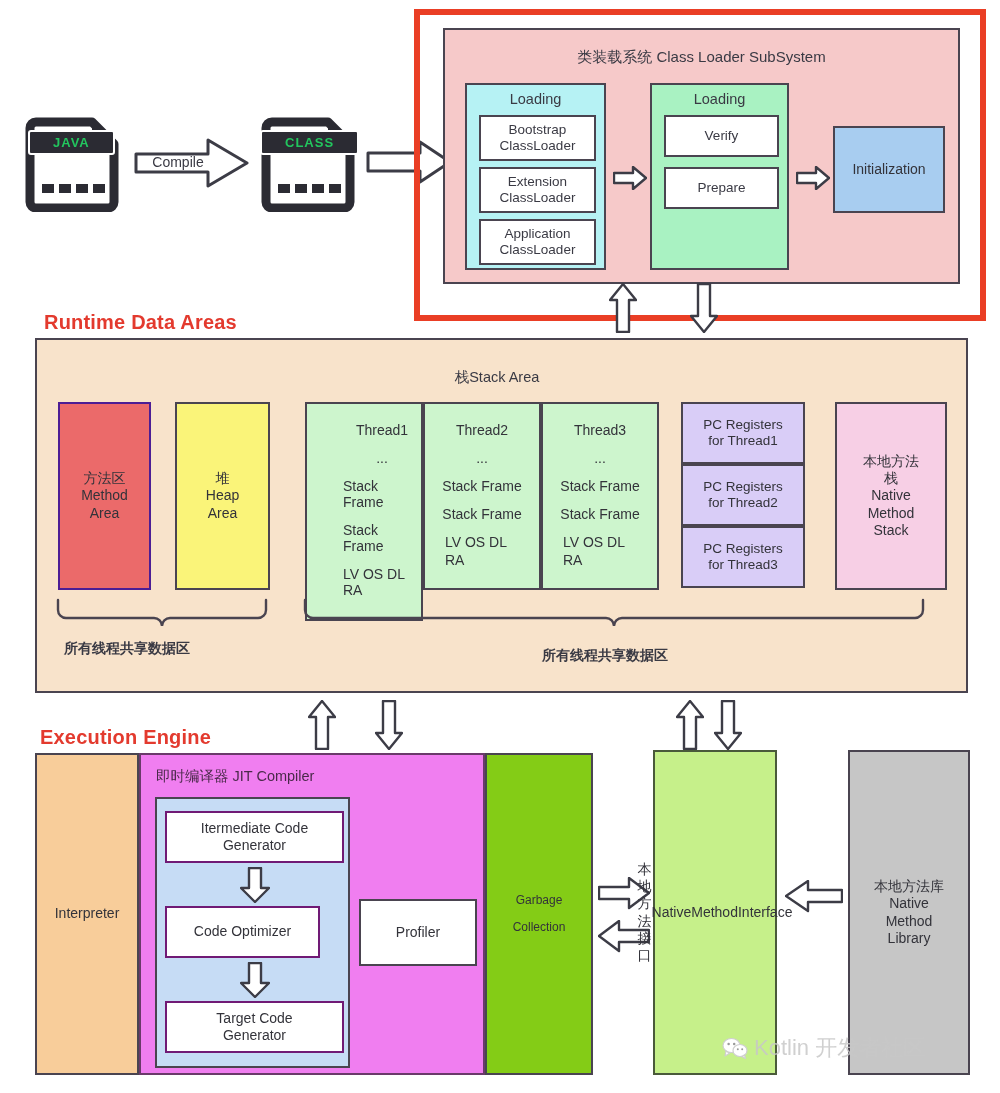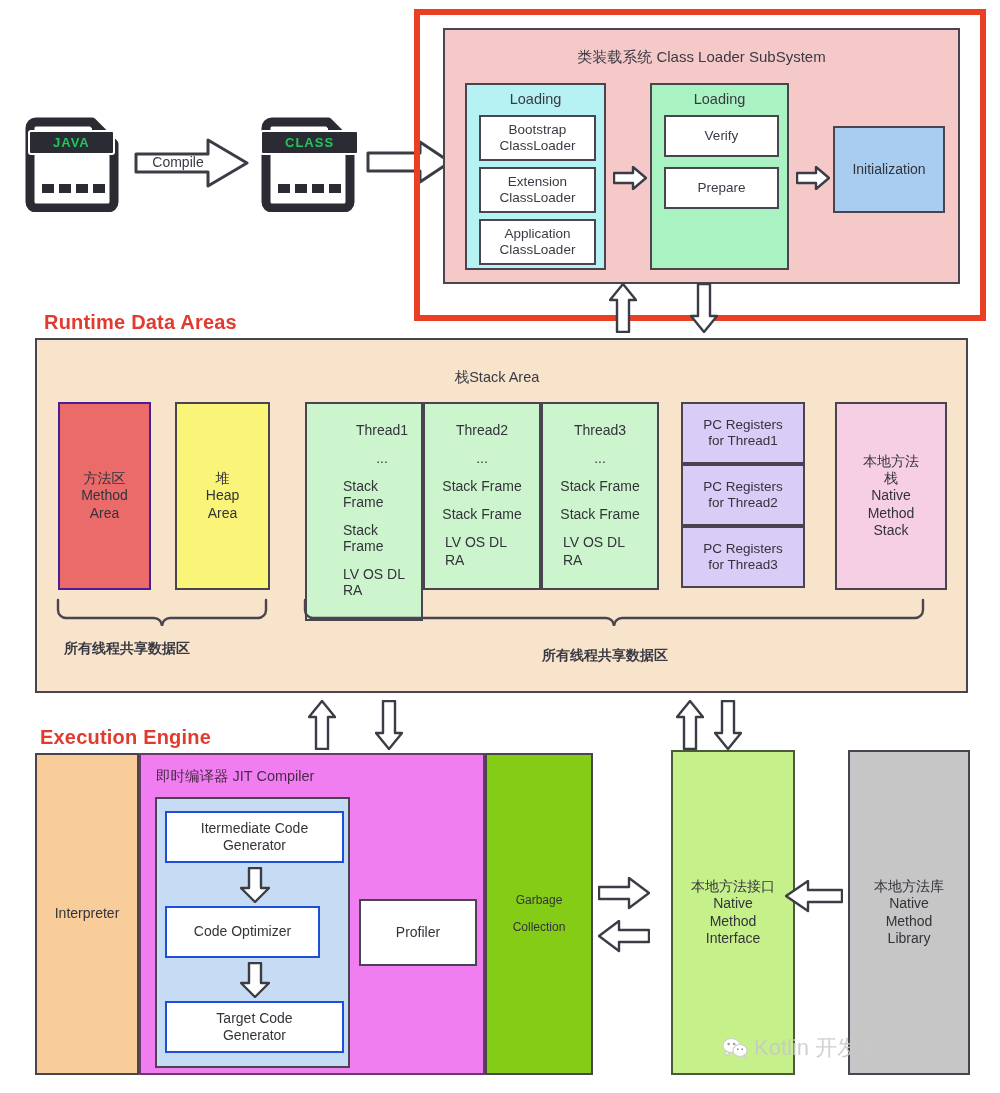--- a/index.html
+++ b/index.html
@@ -53,21 +53,21 @@
   .thread-inner { display: flex; flex-direction: column; justify-content: flex-start;
                   align-items: center; width: 100%; height: 100%; padding-top: 18px; }
   .thread-inner > div { margin-bottom: 12px; }
   .brace-label { font-size: 14px; font-weight: bold; color: #3a3a44; white-space: nowrap; }
 
   
   #interpreter { background: #f8cd9a; border: 2px solid #4a4450; font-size: 14px; }
   #jit-box { background: #f07ef0; border: 2px solid #6a3a6a; }
   #jit-title { font-size: 14.5px; color: #4a2a4a; white-space: nowrap; }
   #jit-inner { background: #c6dcf5; border: 2px solid #4a4450; }
-  .jit-stage { background: #ffffff; border: 2px solid #1d4ed8; font-size: 14px; }
+  .jit-stage { background: #ffffff; border: 2px solid #701a75; font-size: 14px; }
   #profiler { background: #ffffff; border: 2px solid #4a4450; font-size: 14px; }
   #gc-box { background: #84cc16; border: 2px solid #4a4450; font-size: 12px; gap: 12px; }
   #nmi-box { background: #c6f08a; border: 2px solid #4a5a3a; font-size: 14px; }
   #nml-box { background: #c6c6c6; border: 2px solid #4a4450; font-size: 14px; }
 
   
   .file-label {
     position: absolute; background: #2b2b33; color: #22c55e;
     font-weight: bold; font-size: 13px; letter-spacing: 1px;
     padding: 3px 23px; border-radius: 3px; border: 2px solid #ffffff;
@@ -323,21 +323,21 @@
   <svg width="52" height="33" viewBox="0 0 52 33">
     <path d="M1 10 H31 V1 L51 16 L31 31 V22 H1 Z" fill="#ffffff" stroke="#3c3c46" stroke-width="2.4" stroke-linejoin="round"></path>
   </svg>
 </div>
 <div class="abs" style="left:598px; top:920px; width:52px; height:33px;">
   <svg width="52" height="33" viewBox="0 0 52 33">
     <path d="M51 10 H21 V1 L1 16 L21 31 V22 H51 Z" fill="#ffffff" stroke="#3c3c46" stroke-width="2.4" stroke-linejoin="round"></path>
   </svg>
 </div>
 
-<div class="abs ctr" id="nmi-box" style="left:653px; top:750px; width:124px; height:325px; flex-direction:column;margin-left:18px;">
+<div class="abs ctr" id="nmi-box" style="left:653px; top:750px; width:124px; height:325px; flex-direction:row;">
   <span>本地方法接口</span>
   <span>Native</span>
   <span>Method</span>
   <span>Interface</span>
 </div>
 
 <div class="abs" style="left:785px; top:880px; width:58px; height:33px;">
   <svg width="58" height="33" viewBox="0 0 58 33">
     <path d="M57 10 H23 V1 L1 16 L23 31 V22 H57 Z" fill="#ffffff" stroke="#3c3c46" stroke-width="2.4" stroke-linejoin="round"></path>
   </svg>

